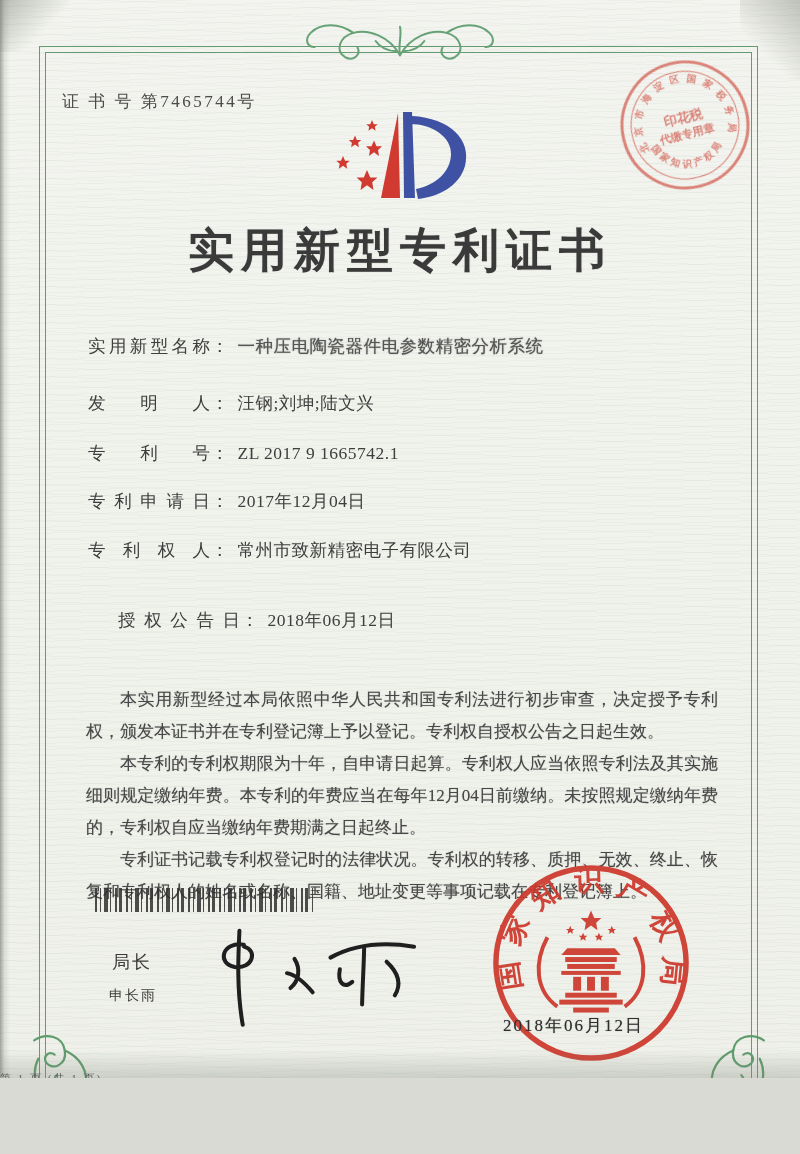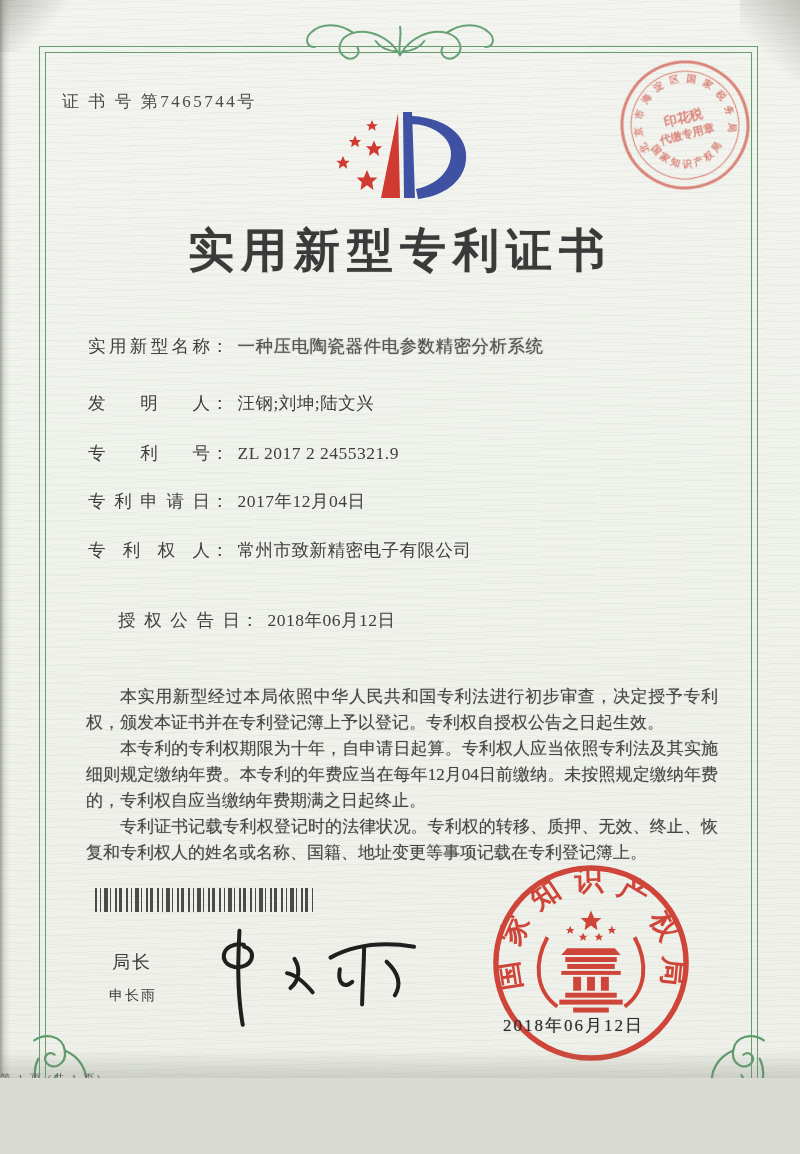--- a/index.html
+++ b/index.html
@@ -44,21 +44,21 @@
   .row{position:absolute;left:88px;font-size:17.5px;color:#3e3e3e;white-space:nowrap;}
   .row .lab{display:inline-block;width:122px;text-align:justify;text-align-last:justify;vertical-align:top;}
   .row .colon{margin-left:1px;}
   .row .val{margin-left:9px;letter-spacing:.5px;}
   .r0{top:334px;} .r1{top:391px;} .r2{top:441px;} .r3{top:489px;}
   .r4{top:538px;} .r5{top:592px;} .r6{top:608px;margin-left:30px;}
   .r7{top:641px;left:456px;}
   .smudge{text-shadow:0 0 1.2px rgba(90,90,90,.75);color:#555;}
 
   .paragraphs{position:absolute;left:86px;top:684px;width:632px;
-    font-size:17px;line-height:26px;color:#474747;text-align:justify;
+    font-size:17px;line-height:32px;color:#474747;text-align:justify;
     text-shadow:0 0 1px rgba(100,100,100,.5);}
   .paragraphs p{margin:0;text-indent:2em;}
 
   .barcode{position:absolute;left:95px;top:888px;width:218px;height:24px;opacity:.85;
     background:repeating-linear-gradient(90deg,
       #2e2e2e 0 2px, rgba(0,0,0,0) 2px 5px,
       #2e2e2e 5px 6px, rgba(0,0,0,0) 6px 9px,
       #2e2e2e 9px 13px, rgba(0,0,0,0) 13px 15px,
       #2e2e2e 15px 16px, rgba(0,0,0,0) 16px 20px,
       #2e2e2e 20px 22px, rgba(0,0,0,0) 22px 24px,
@@ -141,21 +141,21 @@
 
   <div class="title">实用新型专利证书</div>
 
   <div class="row r0">
     <span class="lab">实用新型名称</span><span class="colon">：</span><span class="val smudge">一种压电陶瓷器件电参数精密分析系统</span>
   </div>
   <div class="row r1">
     <span class="lab">发明人</span><span class="colon">：</span><span class="val">汪钢;刘坤;陆文兴</span>
   </div>
   <div class="row r2">
-    <span class="lab">专利号</span><span class="colon">：</span><span class="val">ZL 2017 2 2455321.9</span>
+    <span class="lab">专利号</span><span class="colon">：</span><span class="val">ZL 2017 9 1665742.1</span>
   </div>
   <div class="row r3">
     <span class="lab">专利申请日</span><span class="colon">：</span><span class="val">2017年12月04日</span>
   </div>
   <div class="row r4">
     <span class="lab">专利权人</span><span class="colon">：</span><span class="val">常州市致新精密电子有限公司</span>
   </div>
   <div class="row r6">
     <span class="lab">授权公告日</span><span class="colon">：</span><span class="val">2018年06月12日</span>
   </div>

